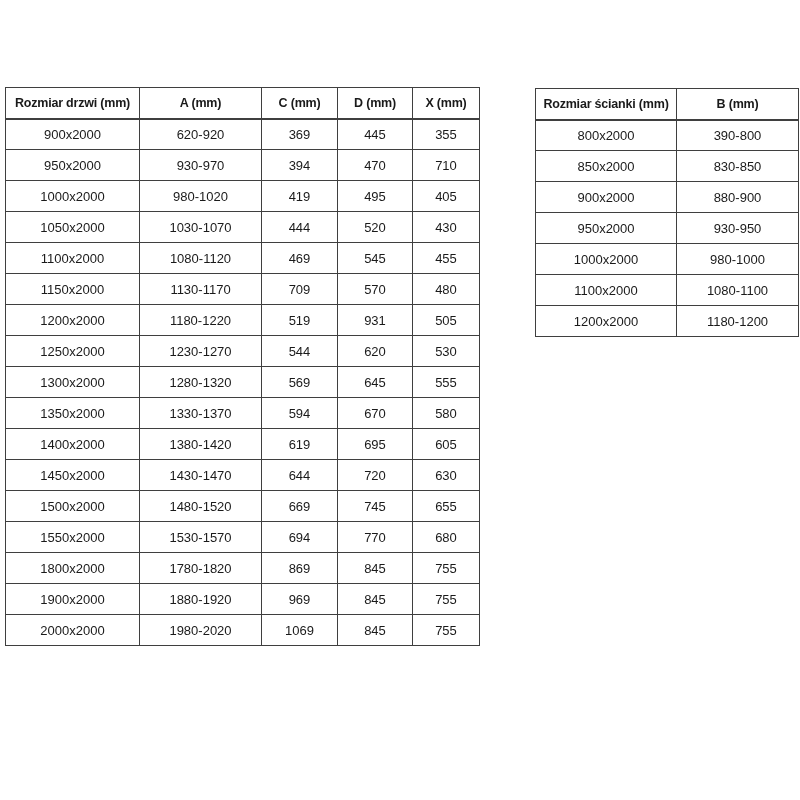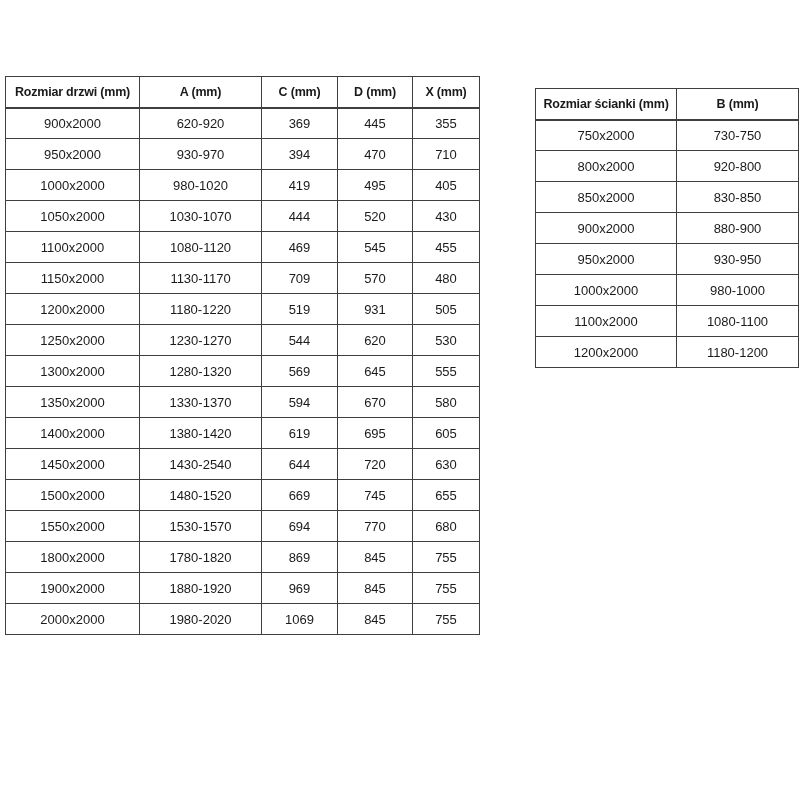--- a/index.html
+++ b/index.html
@@ -35,21 +35,21 @@
     white-space: nowrap;
     overflow: hidden;
   }
   .spec-table th {
     font-weight: bold;
     font-size: 12.5px;
     letter-spacing: -0.2px;
     border-bottom-width: 2px;
   }
 
-  #door-table { left: 5px;   top: 76px; width: 474px; }
+  #door-table { left: 5px;   top: 87px; width: 474px; }
   #wall-table { left: 535px; top: 88px; width: 263px; padding-left: 6px; }
 </style>
 </head>
 <body>
 
 <table id="door-table" class="spec-table">
     <colgroup>
       <col style="width: 134px;">
       <col style="width: 122px;">
       <col style="width: 76px;">
@@ -138,21 +138,21 @@
       </tr>
       <tr>
         <td>1400x2000</td>
         <td>1380-1420</td>
         <td>619</td>
         <td>695</td>
         <td>605</td>
       </tr>
       <tr>
         <td>1450x2000</td>
-        <td>1430-2540</td>
+        <td>1430-1470</td>
         <td>644</td>
         <td>720</td>
         <td>630</td>
       </tr>
       <tr>
         <td>1500x2000</td>
         <td>1480-1520</td>
         <td>669</td>
         <td>745</td>
         <td>655</td>
@@ -194,26 +194,22 @@
       <col style="width: 122px;">
     </colgroup>
     <thead>
       <tr>
         <th>Rozmiar ścianki (mm)</th>
         <th>B (mm)</th>
       </tr>
     </thead>
     <tbody>
       <tr>
-        <td>750x2000</td>
-        <td>730-750</td>
-      </tr>
-      <tr>
         <td>800x2000</td>
-        <td>920-800</td>
+        <td>390-800</td>
       </tr>
       <tr>
         <td>850x2000</td>
         <td>830-850</td>
       </tr>
       <tr>
         <td>900x2000</td>
         <td>880-900</td>
       </tr>
       <tr>

